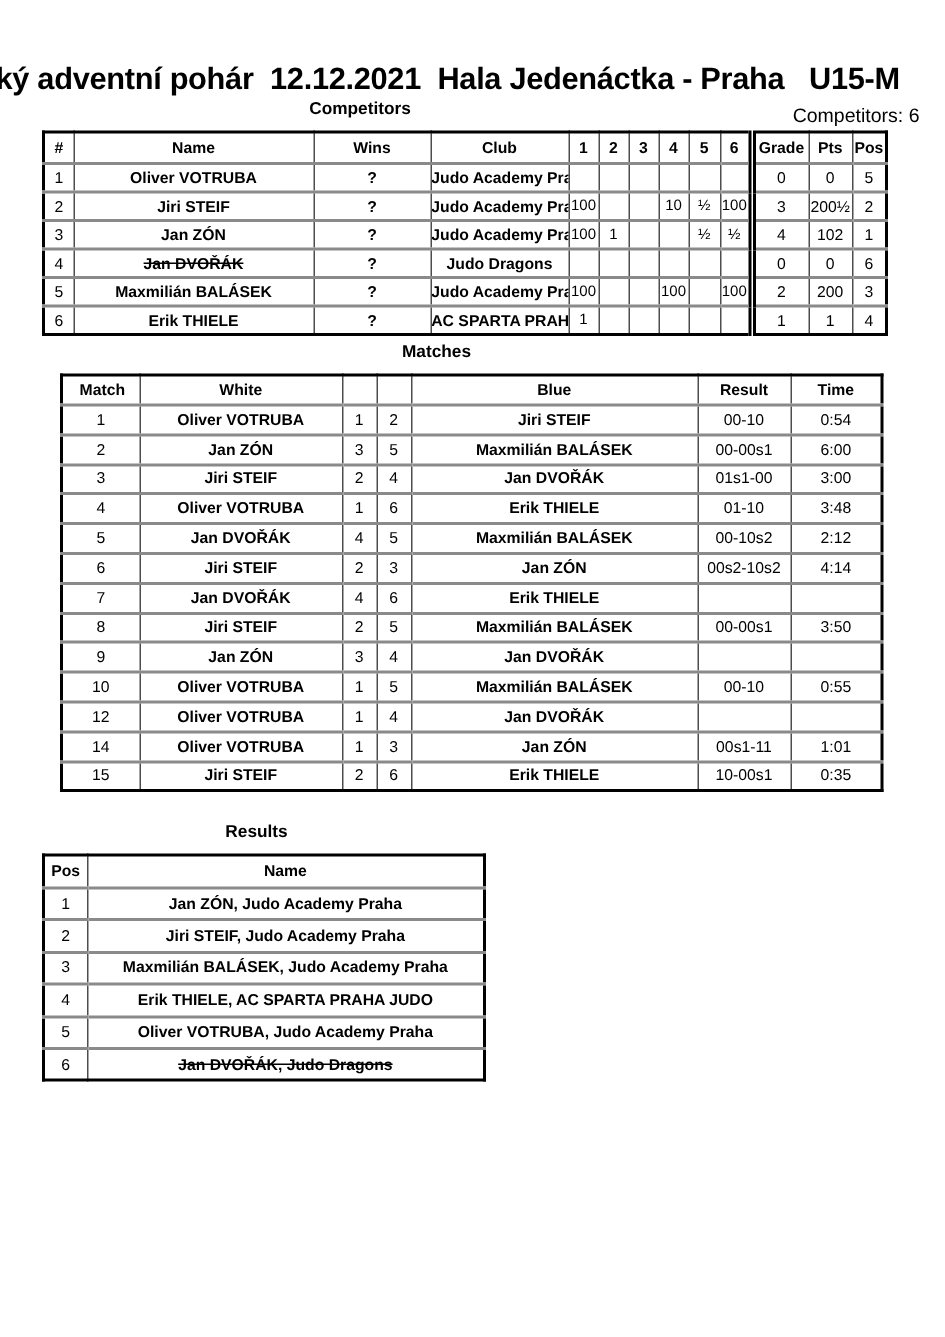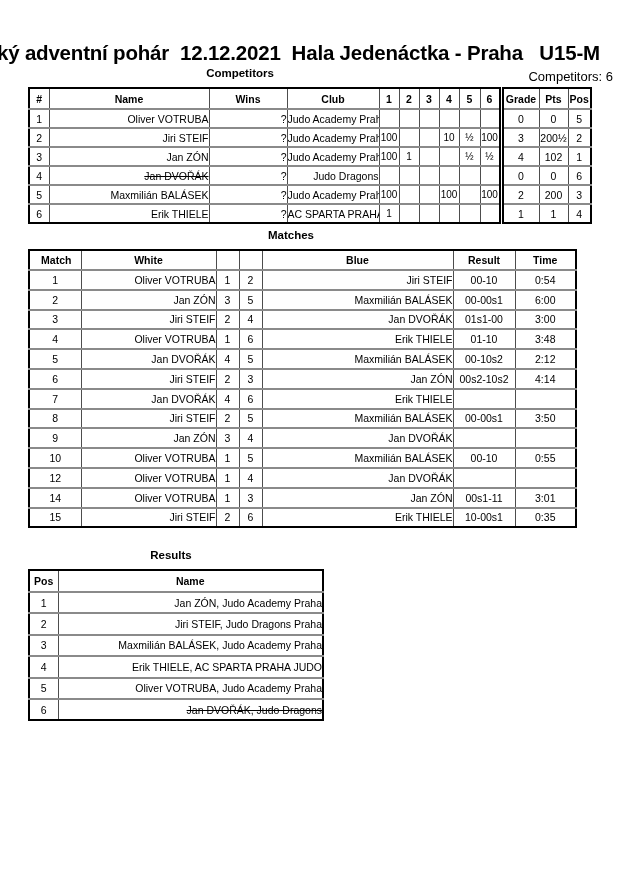--- a/index.html
+++ b/index.html
@@ -24,33 +24,33 @@
   table.grid {
     position:absolute; border-collapse:collapse; table-layout:fixed;
     border:2.5px solid #000; font-size:10.5px;
   }
   table.grid th, table.grid td {
     border-left:1px solid #4d4d4d; border-top:2px solid #8a8a8a;
     padding:0; overflow:hidden; white-space:nowrap; vertical-align:middle;
   }
   table.grid tr:first-child th { border-top:none; }
   table.grid th { font-weight:bold; text-align:center; }
-  td.l, th.l { text-align:right; padding-left:6px; }
+  td.l, th.l { text-align:center; padding-left:6px;font-weight:bold; }
   td.c { text-align:center; }
   td.score { text-align:center; font-size:10px;margin-top:46px; }
   .wins-div { border-left:5px double #000 !important; }
   td.club { overflow:visible; }
   td.blue-name { padding-left:10px; }
   .struck { text-decoration:line-through; }
 
   #competitors-table { left:28px; top:87px;  width:562px; }
   #competitors-table th { height:19px; }
   #competitors-table td { height:17px; }
 
-  #matches-table { left:28px; top:249px; width:547px;padding-left:42px; }
+  #matches-table { left:40px; top:249px; width:547px;padding-left:42px; }
   #matches-table th { height:18px; }
   #matches-table td { height:17.8px; }
 
   #results-table { left:28px; top:569px; width:294px; }
   #results-table th { height:20px; }
   #results-table td { height:19.4px; }
 </style>
 </head>
 <body>
 
@@ -329,21 +329,21 @@
       </tr>
 
 
       <tr>
         <td class="c">14</td>
         <td class="l">Oliver VOTRUBA</td>
         <td class="c">1</td>
         <td class="c">3</td>
         <td class="l blue-name">Jan ZÓN</td>
         <td class="c">00s1-11</td>
-        <td class="c">3:01</td>
+        <td class="c">1:01</td>
       </tr>
 
       <tr>
         <td class="c">15</td>
         <td class="l">Jiri STEIF</td>
         <td class="c">2</td>
         <td class="c">6</td>
         <td class="l blue-name">Erik THIELE</td>
         <td class="c">10-00s1</td>
         <td class="c">0:35</td>
@@ -366,21 +366,21 @@
   </tbody>
     <tbody>
 
       <tr>
         <td class="c">1</td>
         <td class="l">Jan ZÓN, Judo Academy Praha</td>
       </tr>
 
       <tr>
         <td class="c">2</td>
-        <td class="l">Jiri STEIF, Judo Dragons Praha</td>
+        <td class="l">Jiri STEIF, Judo Academy Praha</td>
       </tr>
 
       <tr>
         <td class="c">3</td>
         <td class="l">Maxmilián BALÁSEK, Judo Academy Praha</td>
       </tr>
 
       <tr>
         <td class="c">4</td>
         <td class="l">Erik THIELE, AC SPARTA PRAHA JUDO</td>

